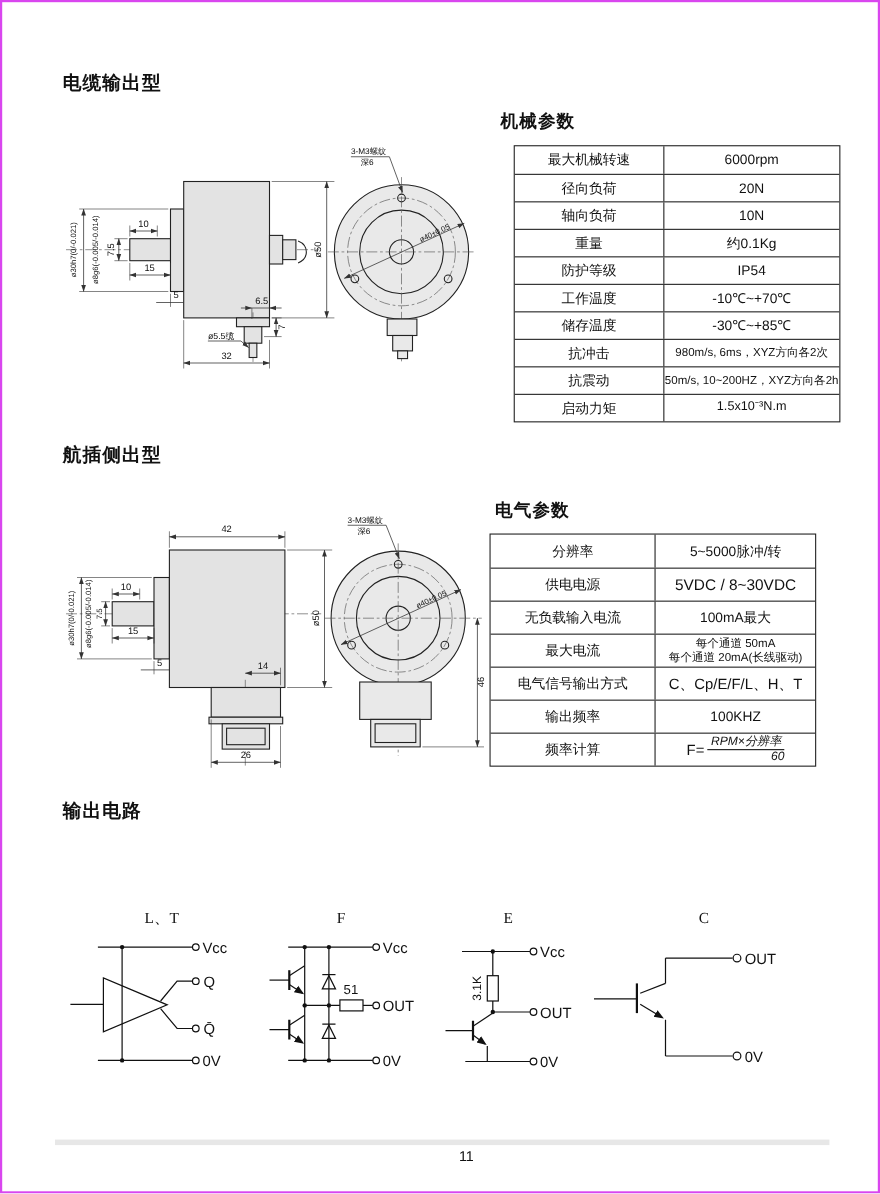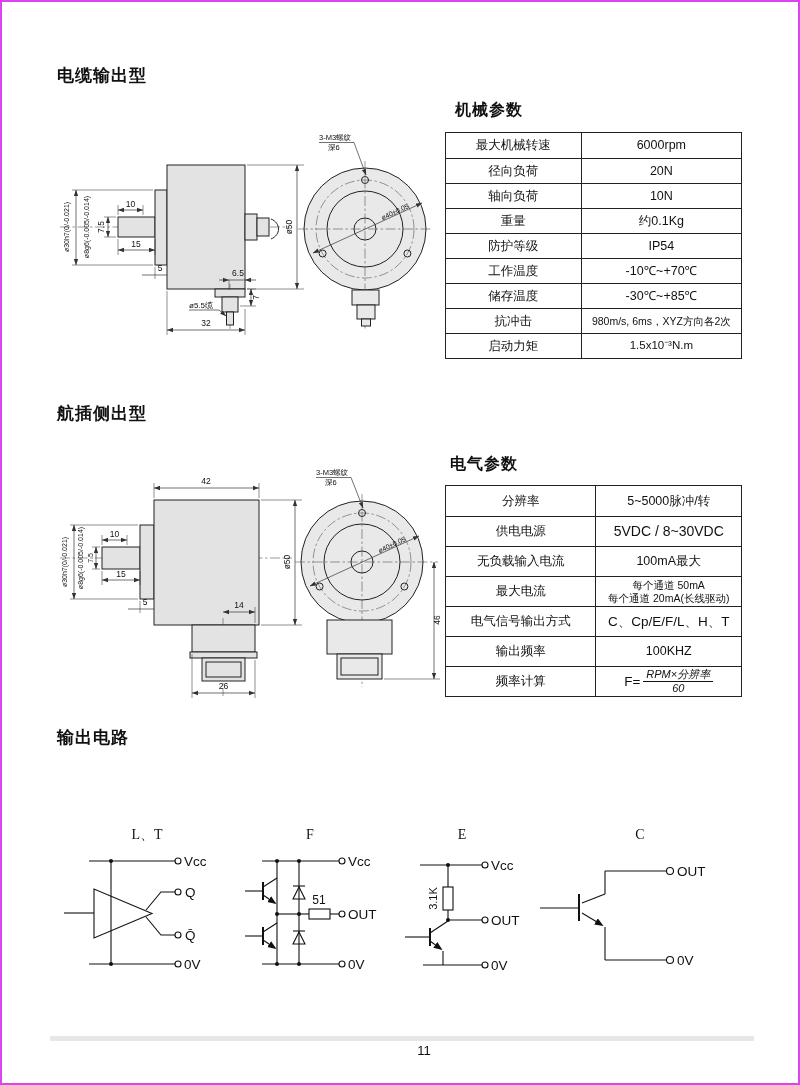--- a/index.html
+++ b/index.html
@@ -11,21 +11,21 @@
   .trow{display:flex;box-sizing:border-box;border-top:1px solid #222;}
   .trow:first-child{border-top:none;}
   .tlabel{width:46%;border-right:1px solid #222;display:flex;align-items:center;justify-content:center;font-size:12.5px;box-sizing:border-box;}
   .tval{flex:1;display:flex;align-items:center;justify-content:center;font-size:12.5px;text-align:center;flex-direction:column;line-height:1.15;}
   .mech .trow{height:25px;}
   .elec .trow{height:30px;}
   .elec .tlabel{width:51%;}
   .small{font-size:10.5px;}
   .frac{display:inline-block;vertical-align:middle;text-align:center;margin-left:3px;font-style:italic;}
   .frac .num{display:block;border-bottom:1px solid #111;padding:0 3px;font-size:11px;}
-  .frac .den{display:block;font-size:11px;}
+  .frac .den{display:block;font-size:11px;text-align:right;}
   .fval{flex-direction:row;}
   .graybar{background:#e7e7e7;height:5px;}
   .pageno{font-size:13px;text-align:center;width:100%;}
   svg{overflow:visible;}
   svg text{font-family:"Liberation Sans",sans-serif;fill:#111;}
   .ol{stroke:#222;stroke-width:1;fill:none;}
   .fillg{fill:#e3e3e3;}
   .fillg2{fill:#e9e9e9;}
   .cl{stroke:#555;stroke-width:.6;stroke-dasharray:10 2.5 2.5 2.5;fill:none;}
   .dim{stroke:#333;stroke-width:.7;fill:none;}
@@ -123,21 +123,21 @@
       <line class="dim" x1="271" y1="126" x2="380" y2="76" marker-start="url(#d1a)" marker-end="url(#d1a)"></line>
       <text class="dimtxt7" transform="translate(354,87) rotate(-25)" text-anchor="middle">ø40±0.05</text>
       <text style="font-size:7.5px" x="277" y="13">3-M3螺纹</text>
       <text style="font-size:7.5px" x="286" y="23">深6</text>
       <line class="dim" x1="277" y1="15.5" x2="312" y2="15.5"></line>
       <line class="dim" x1="312" y1="15.5" x2="324" y2="48" marker-end="url(#d1a)"></line>
     </g>
   </svg>
 
   <div class="abs tbl-title" style="left:453px;top:98px;">机械参数</div>
-  <div class="abs tbl mech" style="left:443px;top:130px;width:297px;">
+  <div class="abs tbl mech" style="left:465px;top:130px;width:297px;">
     <div class="trow">
         <div class="tlabel">最大机械转速</div>
         <div class="tval">6000rpm</div>
       </div>
     <div class="trow">
         <div class="tlabel">径向负荷</div>
         <div class="tval">20N</div>
       </div>
     <div class="trow">
         <div class="tlabel">轴向负荷</div>
@@ -155,20 +155,24 @@
         <div class="tlabel">工作温度</div>
         <div class="tval">-10℃~+70℃</div>
       </div>
     <div class="trow">
         <div class="tlabel">储存温度</div>
         <div class="tval">-30℃~+85℃</div>
       </div>
     <div class="trow">
         <div class="tlabel">抗冲击</div>
         <div class="tval small">980m/s, 6ms，XYZ方向各2次</div>
+      </div>
+    <div class="trow">
+        <div class="tlabel">抗震动</div>
+        <div class="tval small">50m/s, 10~200HZ，XYZ方向各2h</div>
       </div>
     <div class="trow">
         <div class="tlabel">启动力矩</div>
         <div class="tval" style="font-size:11.5px">1.5x10⁻³N.m</div>
       </div>
   </div>
 
   <div class="abs hd" style="left:55px;top:400px;">航插侧出型</div>
 
   <svg class="abs" style="left:40px;top:460px;" width="420" height="245" viewBox="0 0 420 245">

